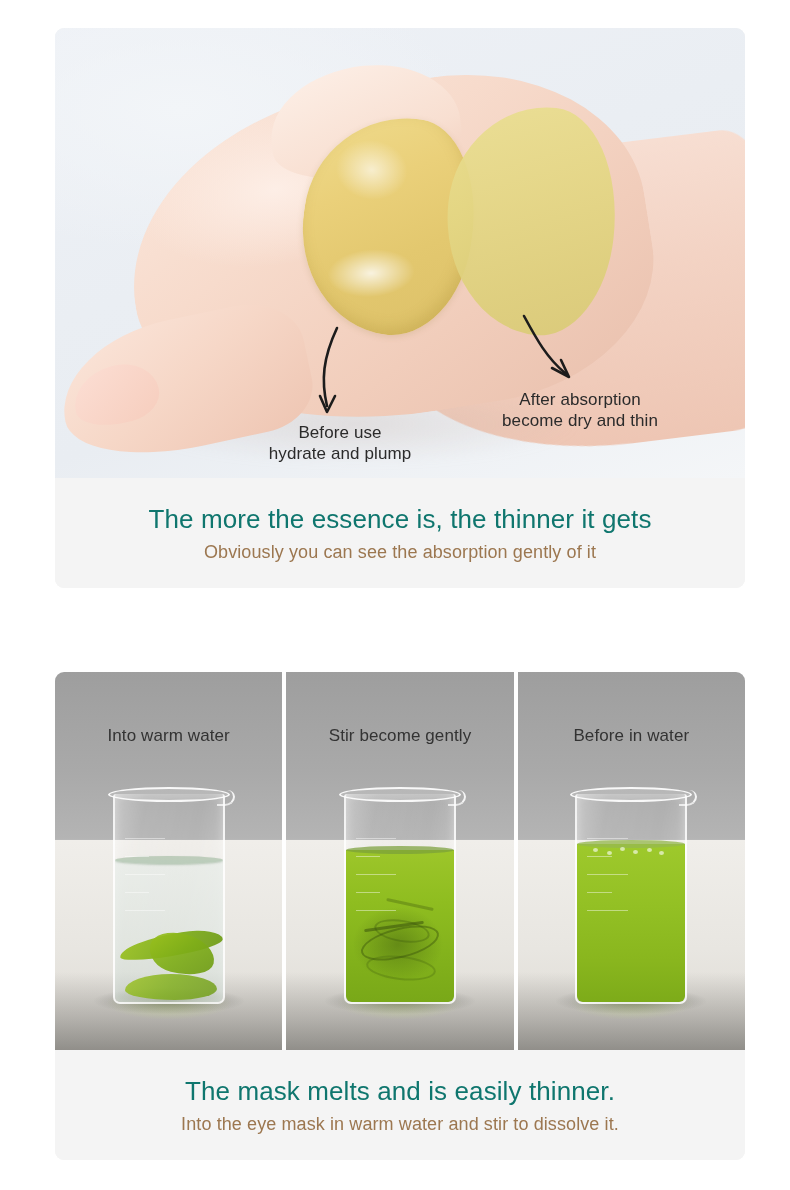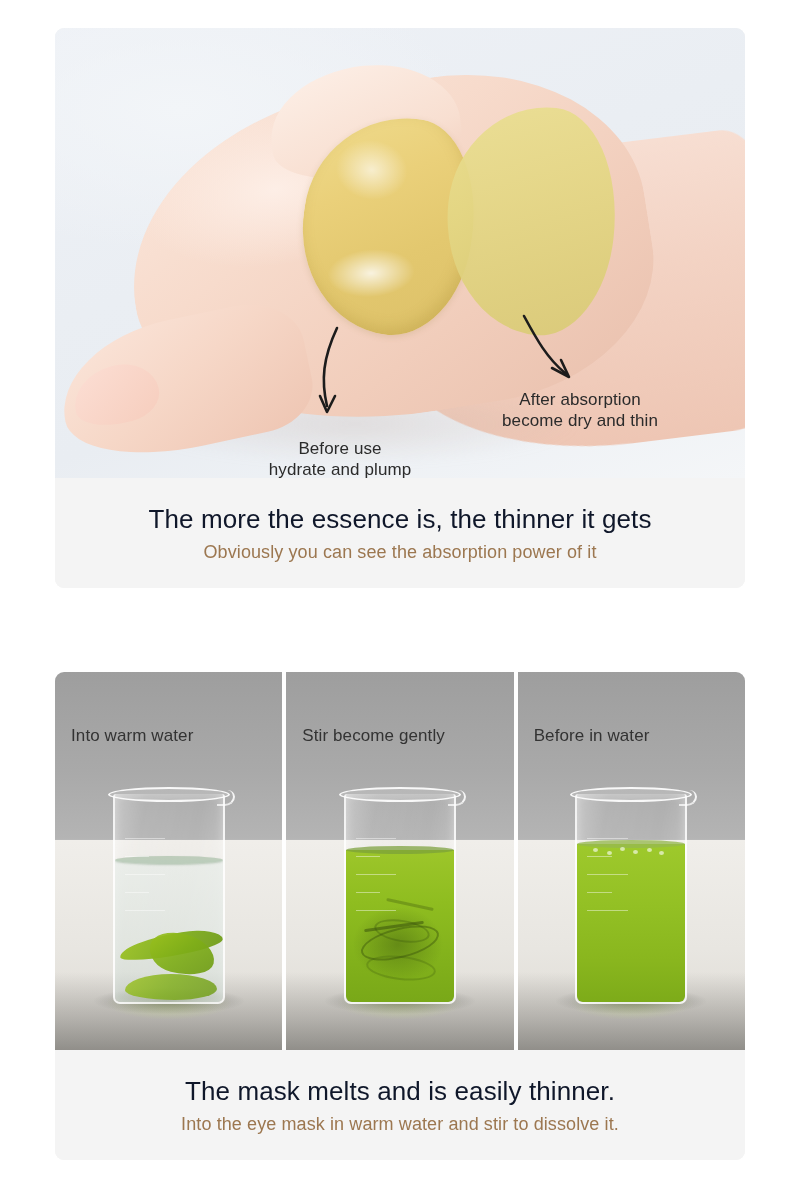--- a/index.html
+++ b/index.html
@@ -105,35 +105,35 @@
 
   .anno-label {
     position:absolute;
     color:#2b2b2b;
     font-size:17px;
     line-height:1.22;
     text-align:center;
     white-space:pre-line;
     letter-spacing:.1px;
   }
-  #label-before { left:175px; top:395px; width:220px;margin-top:16px; }
+  #label-before { left:175px; top:395px; width:220px; }
   #label-after  { left:400px; top:320px; width:250px;margin-top:42px; }
 
   
   .caption {
     position:absolute; left:0; right:0; bottom:0;
     height:110px;
     background:#f4f4f4;
     display:flex; flex-direction:column;
     align-items:center; justify-content:center;
     gap:7px;
   }
   .caption-title {
     font-size:26px;
-    color:#0f172a;
+    color:#0f766e;
     letter-spacing:.1px;
     white-space:nowrap;
   }
   .caption-sub {
     font-size:18px;
     color:#9c7750;
     letter-spacing:.1px;
     white-space:nowrap;
   }
 
@@ -152,25 +152,25 @@
   .panel-table {
     position:absolute; left:0; right:0; top:168px; bottom:0;
     background:linear-gradient(180deg,#f0eeea 0%,#e8e6e1 52%,#ddd9d2 100%);
   }
   .panel-table::after {
     content:""; position:absolute; left:0; right:0; bottom:0; height:78px;
     background:linear-gradient(180deg, rgba(80,80,78,0) 0%, rgba(70,70,68,.30) 62%, rgba(55,55,53,.46) 100%);
   }
   .panel-label {
     position:absolute; left:0; right:0; top:54px;
+    text-align:center;
     font-size:17px;
     color:#333333;
     letter-spacing:.1px;
     z-index:6;
-    padding-left:16px;
   }
 
   
   .beaker {
     position:absolute; left:50%; bottom:46px;
     transform:translateX(-50%);
     width:112px; height:210px;
     z-index:5;
   }
   .beaker-glass {
@@ -313,21 +313,21 @@
       </svg>
 
       <div class="anno-label" id="label-before">Before use
 hydrate and plump</div>
       <div class="anno-label" id="label-after">After absorption
 become dry and thin</div>
     </div>
 
     <div class="caption">
       <div class="caption-title">The more the essence is, the thinner it gets</div>
-      <div class="caption-sub">Obviously you can see the absorption power of it</div>
+      <div class="caption-sub">Obviously you can see the absorption gently of it</div>
     </div>
   </div>
 
   <div class="card" id="card-solubility">
 
     <div class="beaker-row">
 
       <div class="beaker-panel">
         <div class="panel-table"></div>
         <div class="panel-label">Into warm water</div>

